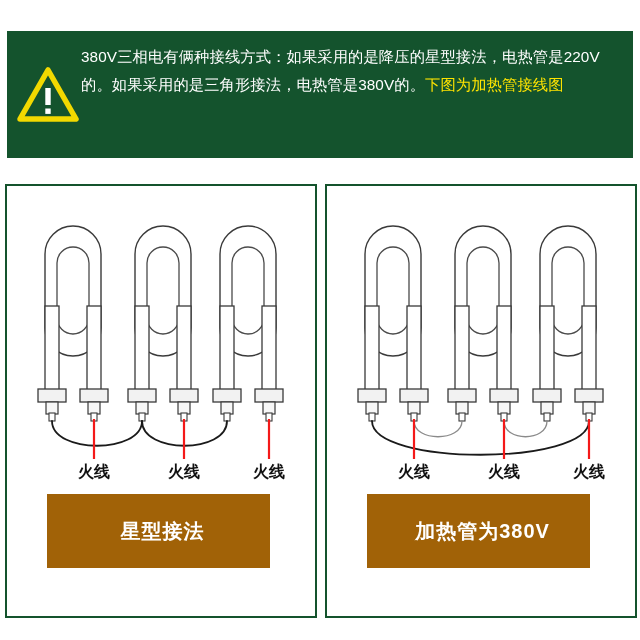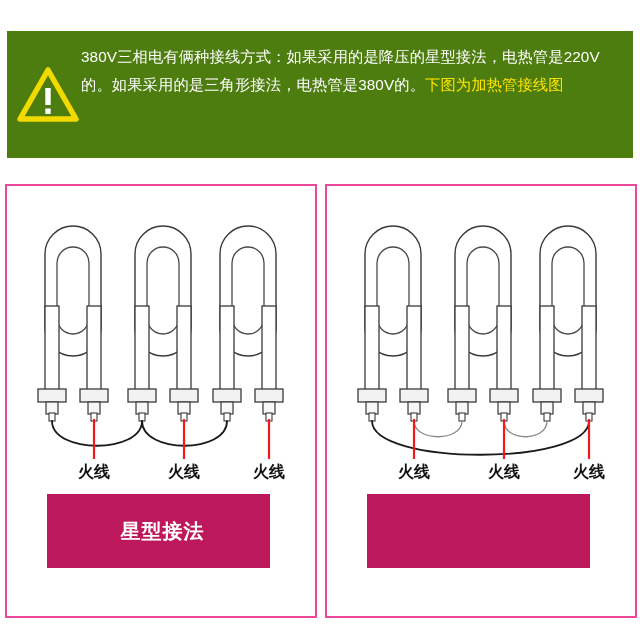--- a/index.html
+++ b/index.html
@@ -15,21 +15,21 @@
     position: relative;
   }
 
   
   #warning-banner {
     position: absolute;
     left: 7px;
     top: 31px;
     width: 626px;
     height: 127px;
-    background: #4d7c0f;
+    background: #14532d;
     display: flex;
     align-items: flex-start;
     box-sizing: border-box;
   }
   #warning-icon {
     width: 74px;
     min-width: 74px;
     height: 127px;
     display: flex;
     align-items: center;
@@ -48,21 +48,21 @@
   }
   .hl-yellow { color: #ffe400; }
 
   
   .panel {
     position: absolute;
     top: 184px;
     width: 312px;
     height: 434px;
     background: #ffffff;
-    border: 2px solid #ec4899;
+    border: 2px solid #14532d;
     box-sizing: border-box;
   }
   #panel-star  { left: 5px; }
   #panel-delta { left: 325px; }
 
   .diagram-svg {
     position: absolute;
     left: 0;
     top: 0;
     width: 303px;
@@ -70,21 +70,21 @@
     display: block;
   }
 
   
   .caption-box {
     position: absolute;
     left: 40px;
     top: 308px;
     width: 223px;
     height: 74px;
-    background: #be185d;
+    background: #a16207;
     color: #ffffff;
     display: flex;
     align-items: center;
     justify-content: center;
     box-sizing: border-box;
     padding-left: 8px;
   }
   .caption-line {
     font-size: 20px;
     line-height: 29px;
@@ -254,14 +254,15 @@
       <line class="wire-live" x1="177" y1="233" x2="177" y2="273"></line>
       <line class="wire-live" x1="262" y1="233" x2="262" y2="273"></line>
     </g>
 
     <text class="live-label" x="87" y="291">火线</text>
     <text class="live-label" x="177" y="291">火线</text>
     <text class="live-label" x="262" y="291">火线</text>
   </svg>
 
   <div class="caption-box">
+    <div class="caption-line">加热管为380V</div>
   </div>
 </div>
 
 </body></html>

